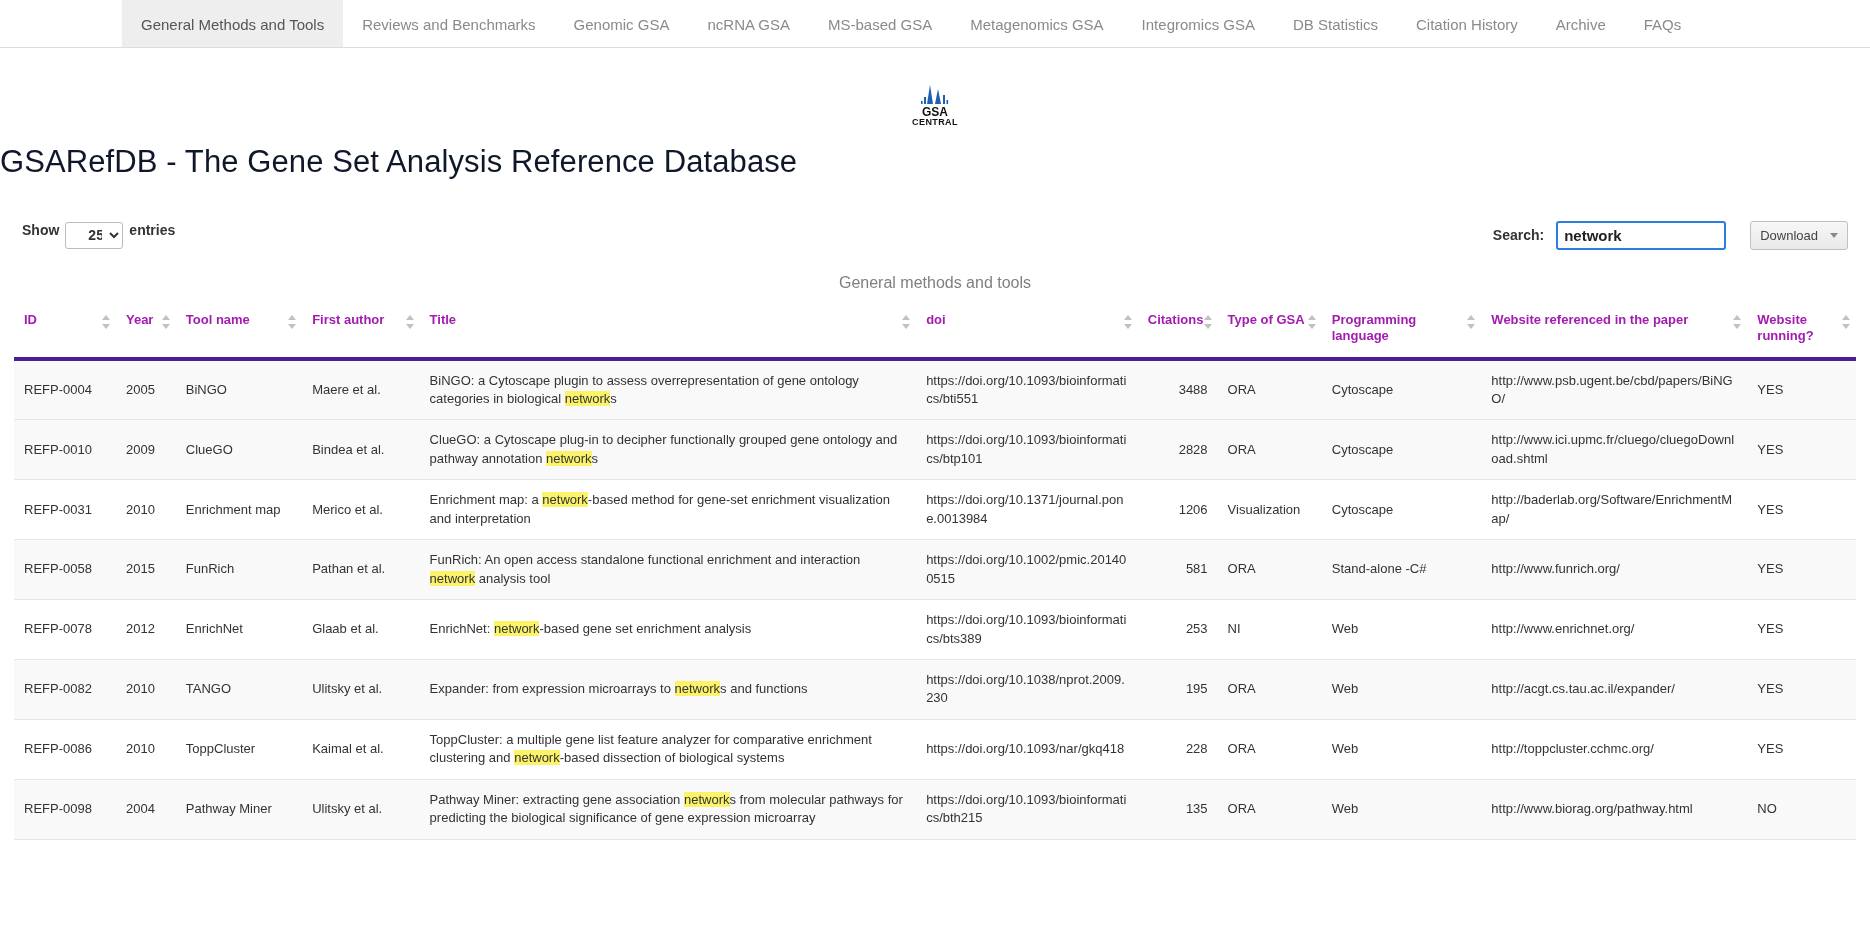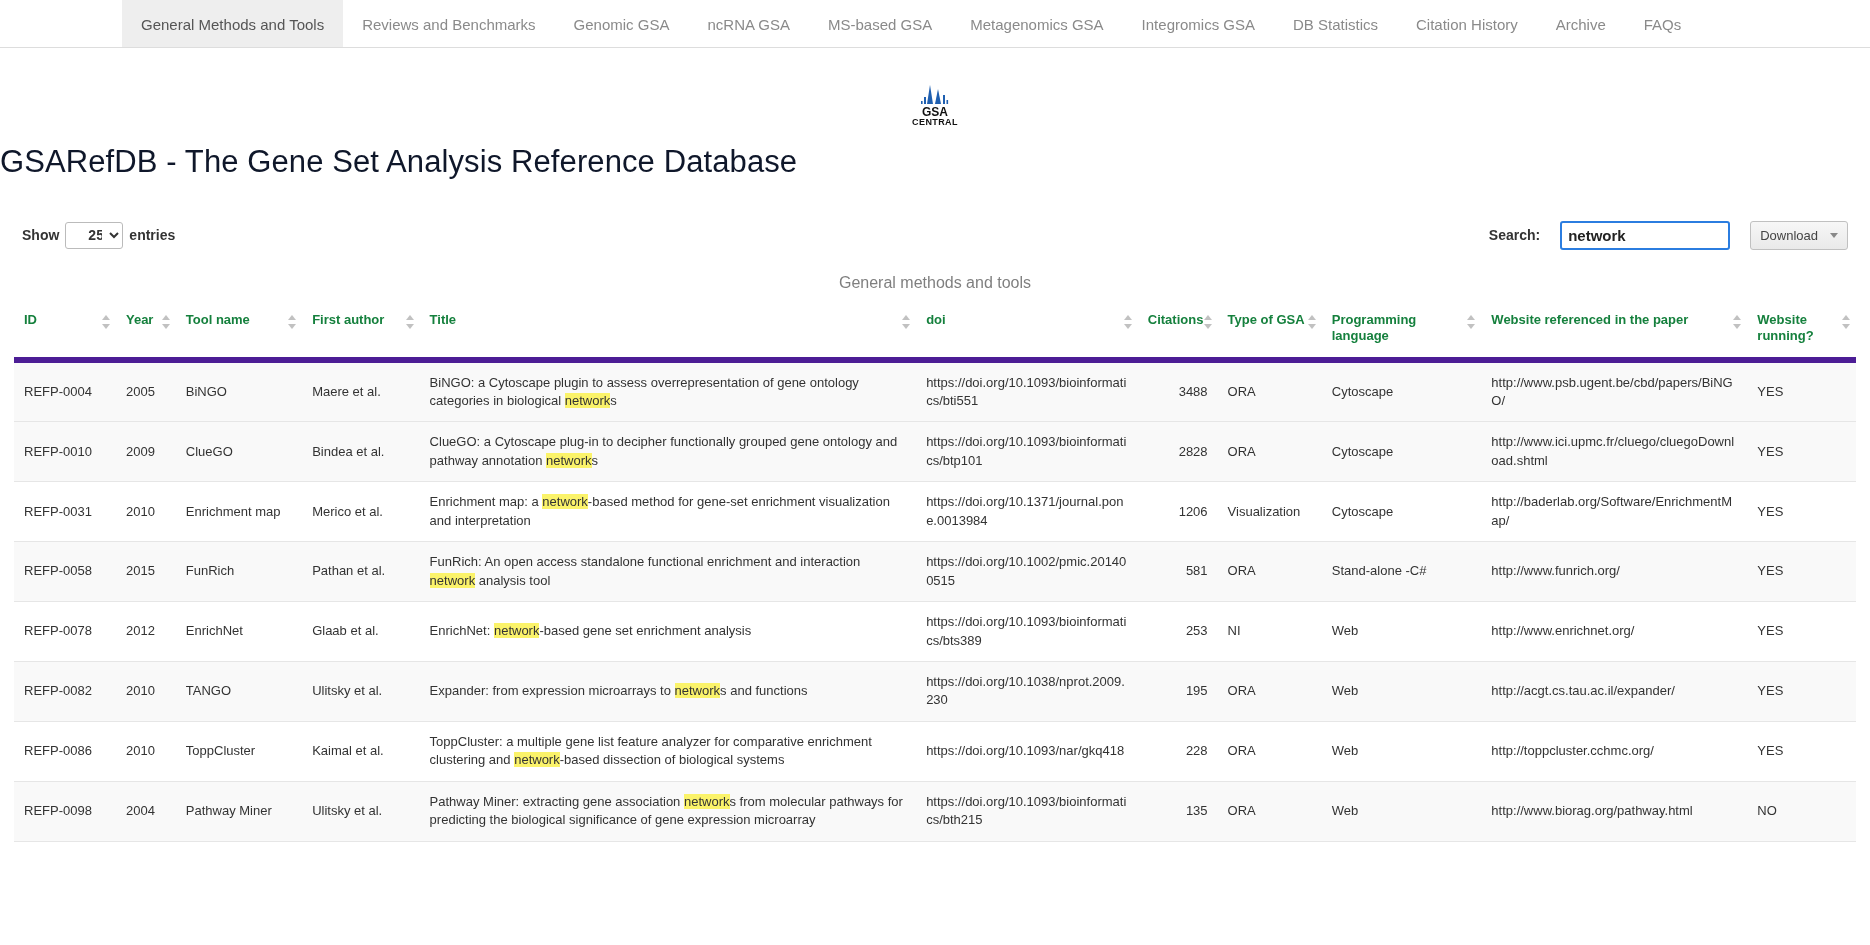--- a/index.html
+++ b/index.html
@@ -66,42 +66,41 @@
   .controls {
     margin-top: 38px;
     padding: 0 22px;
     display: flex;
     align-items: center;
     justify-content: space-between;
     height: 34px;
   }
   .length-box {
     display: flex;
-    align-items: center;
     font-size: 14px;
     font-weight: bold;
     color: #333;
     gap: 6px;
   }
   .length-box select {
     font-family: "Liberation Sans", sans-serif;
     font-size: 14px;
     font-weight: bold;
     padding: 3px 4px 3px 18px;
     border: 1px solid #bbbbbb;
     border-radius: 3px;
     background: #ffffff;
     color: #333;
     height: 27px;
     width: 58px;
   }
   .right-controls {
     display: flex;
     align-items: center;
-    gap: 16px;
+    gap: 8px;
   }
   .search-label {
     font-size: 14px;
     font-weight: bold;
     color: #333;
     margin-right: 4px;
   }
   .search-input {
     font-family: "Liberation Sans", sans-serif;
     font-size: 15px;
@@ -109,21 +108,21 @@
     color: #222;
     width: 170px;
     height: 29px;
     padding: 2px 6px;
     border: 2px solid #2b7de0;
     border-radius: 3px;
     outline: none;
     background: #fff;
   }
   .download-btn {
-    margin-left: 4px;
+    margin-left: 16px;
     height: 29px;
     min-width: 86px;
     background: linear-gradient(to bottom, #f7f7f7 0%, #e9e9e9 100%);
     border: 1px solid #c0c0c0;
     border-radius: 3px;
     font-size: 13px;
     color: #444;
     display: flex;
     align-items: center;
     justify-content: space-between;
@@ -154,23 +153,23 @@
     width: 100%;
     border-collapse: collapse;
     font-size: 13px;
     table-layout: fixed;
   }
   table.data thead th {
     text-align: left;
     vertical-align: top;
     font-weight: bold;
     font-size: 13px;
-    color: #15803d;
+    color: #a21caf;
     padding: 10px 10px 12px 10px;
-    border-bottom: 6px solid #4c1d95;
+    border-bottom: 4px solid #4c1d95;
     position: relative;
     line-height: 1.25;
     cursor: pointer;
   }
   .sort-arrows {
     position: absolute;
     right: 6px;
     top: 13px;
     width: 8px;
     height: 14px;

